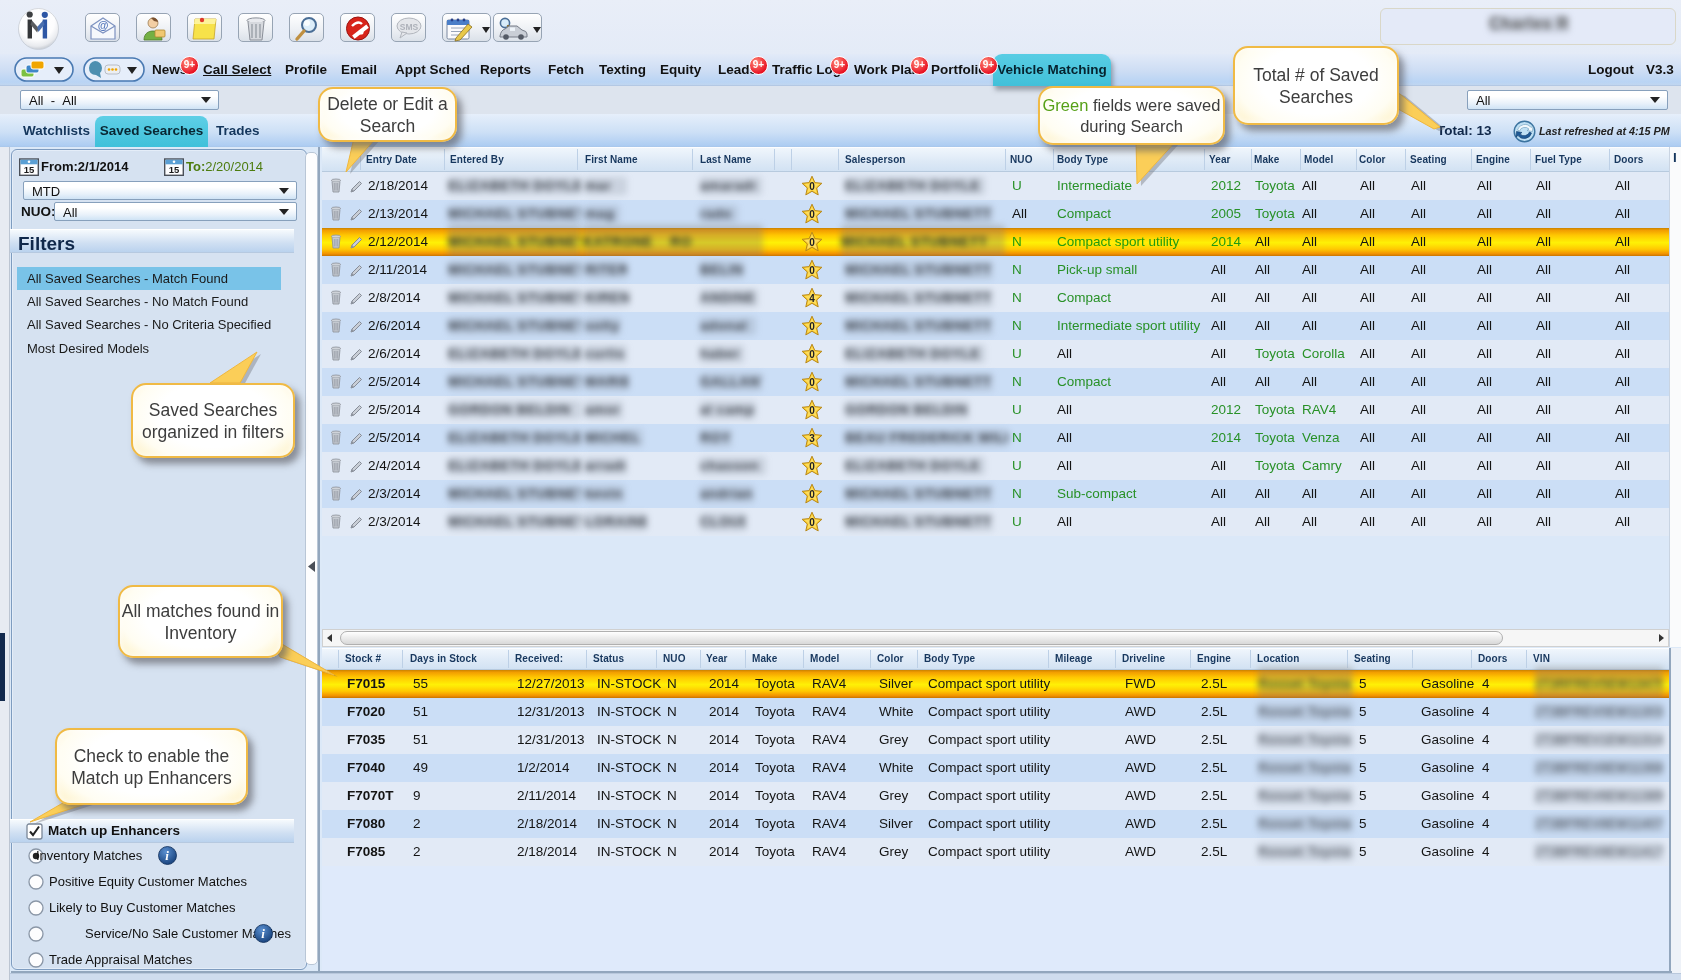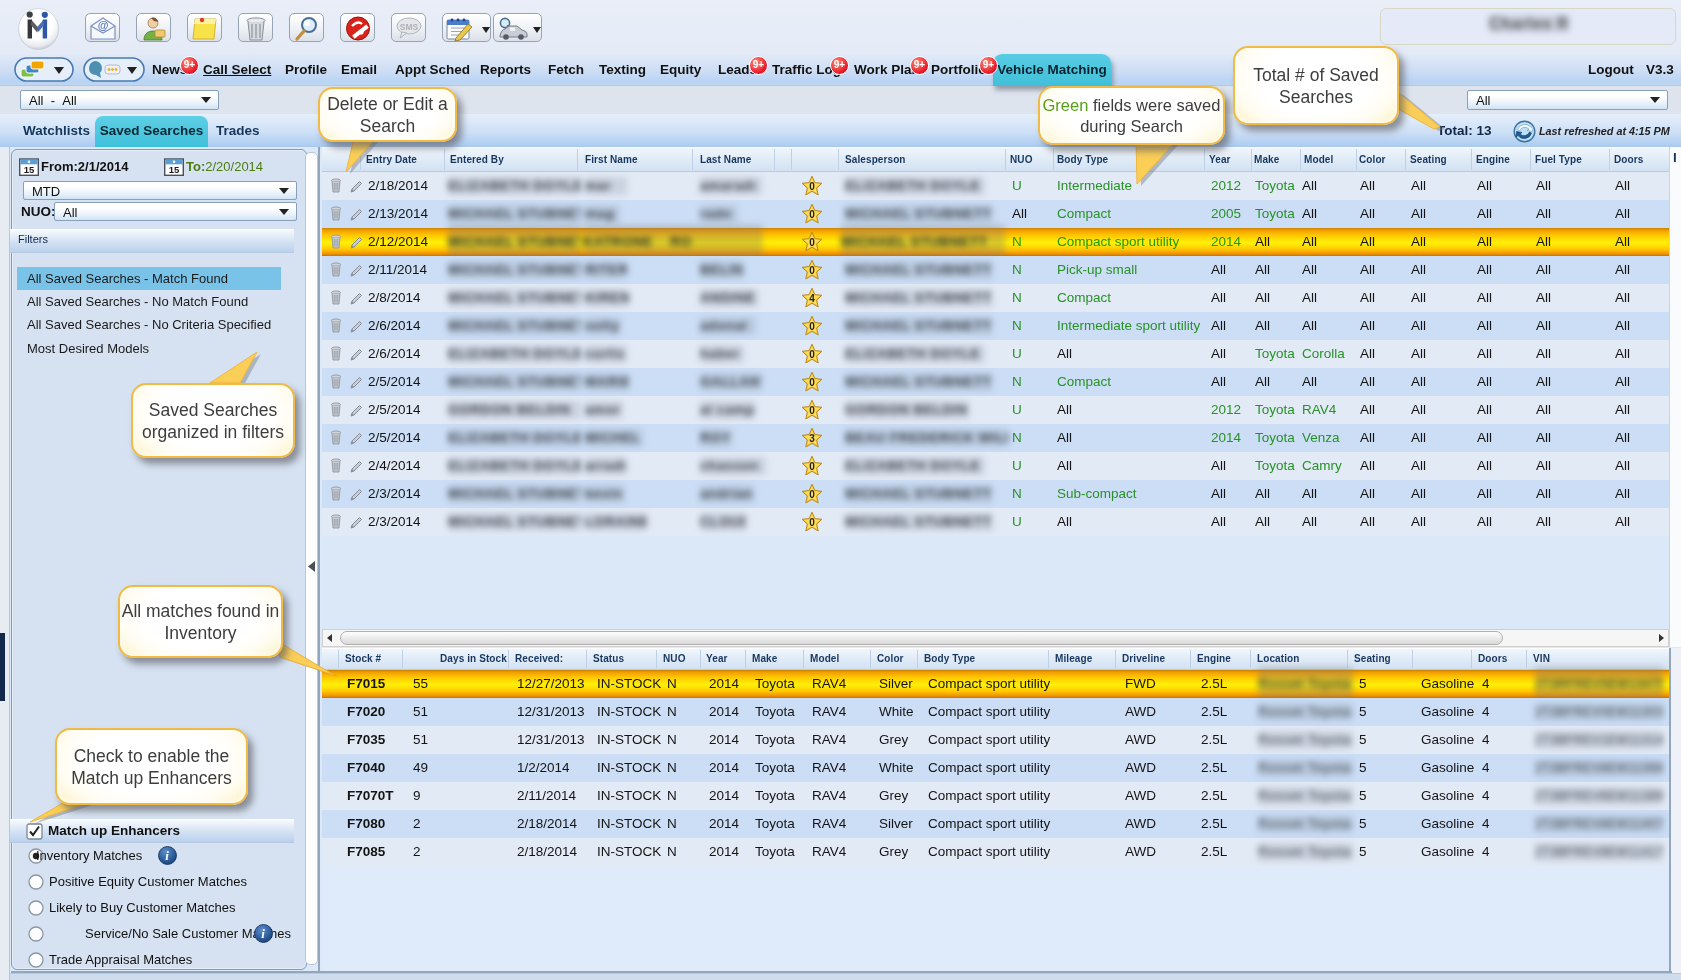--- a/index.html
+++ b/index.html
@@ -259,21 +259,21 @@
     <div class="dd" style="left:23px;top:181px;width:274px;height:19px;">
       <span class="t">MTD</span>
       <span class="a"></span>
     </div>
     <div class="abs" style="left:21px;top:204px;font-size:13.5px;font-weight:bold;color:#111;">NUO:</div>
     <div class="dd" style="left:54px;top:202px;width:243px;height:19px;">
       <span class="t">All</span>
       <span class="a"></span>
     </div>
     <div class="sideband" style="top:229px;">
-      <span style="position:absolute;left:16px;top:3px;font-size:11px;font-weight:normal;color:#10284a;">Filters</span>
+      <span style="position:absolute;left:16px;top:3px;font-size:19px;font-weight:bold;color:#10284a;">Filters</span>
     </div>
     <div class="flitem" style="top:267px;background:#79c3e8;">All Saved Searches - Match Found</div>
     <div class="flitem" style="top:290px;">All Saved Searches - No Match Found</div>
     <div class="flitem" style="top:313px;">All Saved Searches - No Criteria Specified</div>
     <div class="flitem" style="top:337px;">Most Desired Models</div>
     <div class="sideband" style="top:819px;">
 <svg style="position:absolute;left:24px;top:3px;" width="17" height="17" viewBox="0 0 17 17">
 <rect x="1" y="1" width="15" height="15" rx="2" fill="#fff" stroke="#7a8798" stroke-width="1.3"></rect>
 <path d="M4 8.5 L7 12 L13 3.5" fill="none" stroke="#222" stroke-width="2"></path>
 </svg>
@@ -813,21 +813,21 @@
     <div class="hscroll" style="left:322px;top:629px;width:1347px;height:18px;"></div>
     <div class="sthumb" style="left:340px;top:631px;width:1163px;height:14px;"></div>
     <svg class="abs" style="left:325px;top:633px;" width="10" height="10" viewBox="0 0 10 10">
       <path d="M7 1 V9 L2 5 Z" fill="#333"></path>
     </svg>
     <svg class="abs" style="left:1656px;top:633px;" width="10" height="10" viewBox="0 0 10 10">
       <path d="M3 1 V9 L8 5 Z" fill="#333"></path>
     </svg>
     <div class="abs thead" style="left:322px;top:648px;width:1347px;height:22px;"></div>
     <div class="th" style="left:345px;top:648px;height:22px;line-height:22px;position:absolute;">Stock #</div>
-    <div class="th" style="left:410px;top:648px;height:22px;line-height:22px;position:absolute;margin-left:30px;">Days in Stock</div>
+    <div class="th" style="left:410px;top:648px;height:22px;line-height:22px;position:absolute;">Days in Stock</div>
     <div class="th" style="left:515px;top:648px;height:22px;line-height:22px;position:absolute;">Received:</div>
     <div class="th" style="left:593px;top:648px;height:22px;line-height:22px;position:absolute;">Status</div>
     <div class="th" style="left:663px;top:648px;height:22px;line-height:22px;position:absolute;">NUO</div>
     <div class="th" style="left:706px;top:648px;height:22px;line-height:22px;position:absolute;">Year</div>
     <div class="th" style="left:752px;top:648px;height:22px;line-height:22px;position:absolute;">Make</div>
     <div class="th" style="left:810px;top:648px;height:22px;line-height:22px;position:absolute;">Model</div>
     <div class="th" style="left:877px;top:648px;height:22px;line-height:22px;position:absolute;">Color</div>
     <div class="th" style="left:924px;top:648px;height:22px;line-height:22px;position:absolute;">Body Type</div>
     <div class="th" style="left:1055px;top:648px;height:22px;line-height:22px;position:absolute;">Mileage</div>
     <div class="th" style="left:1122px;top:648px;height:22px;line-height:22px;position:absolute;">Driveline</div>

